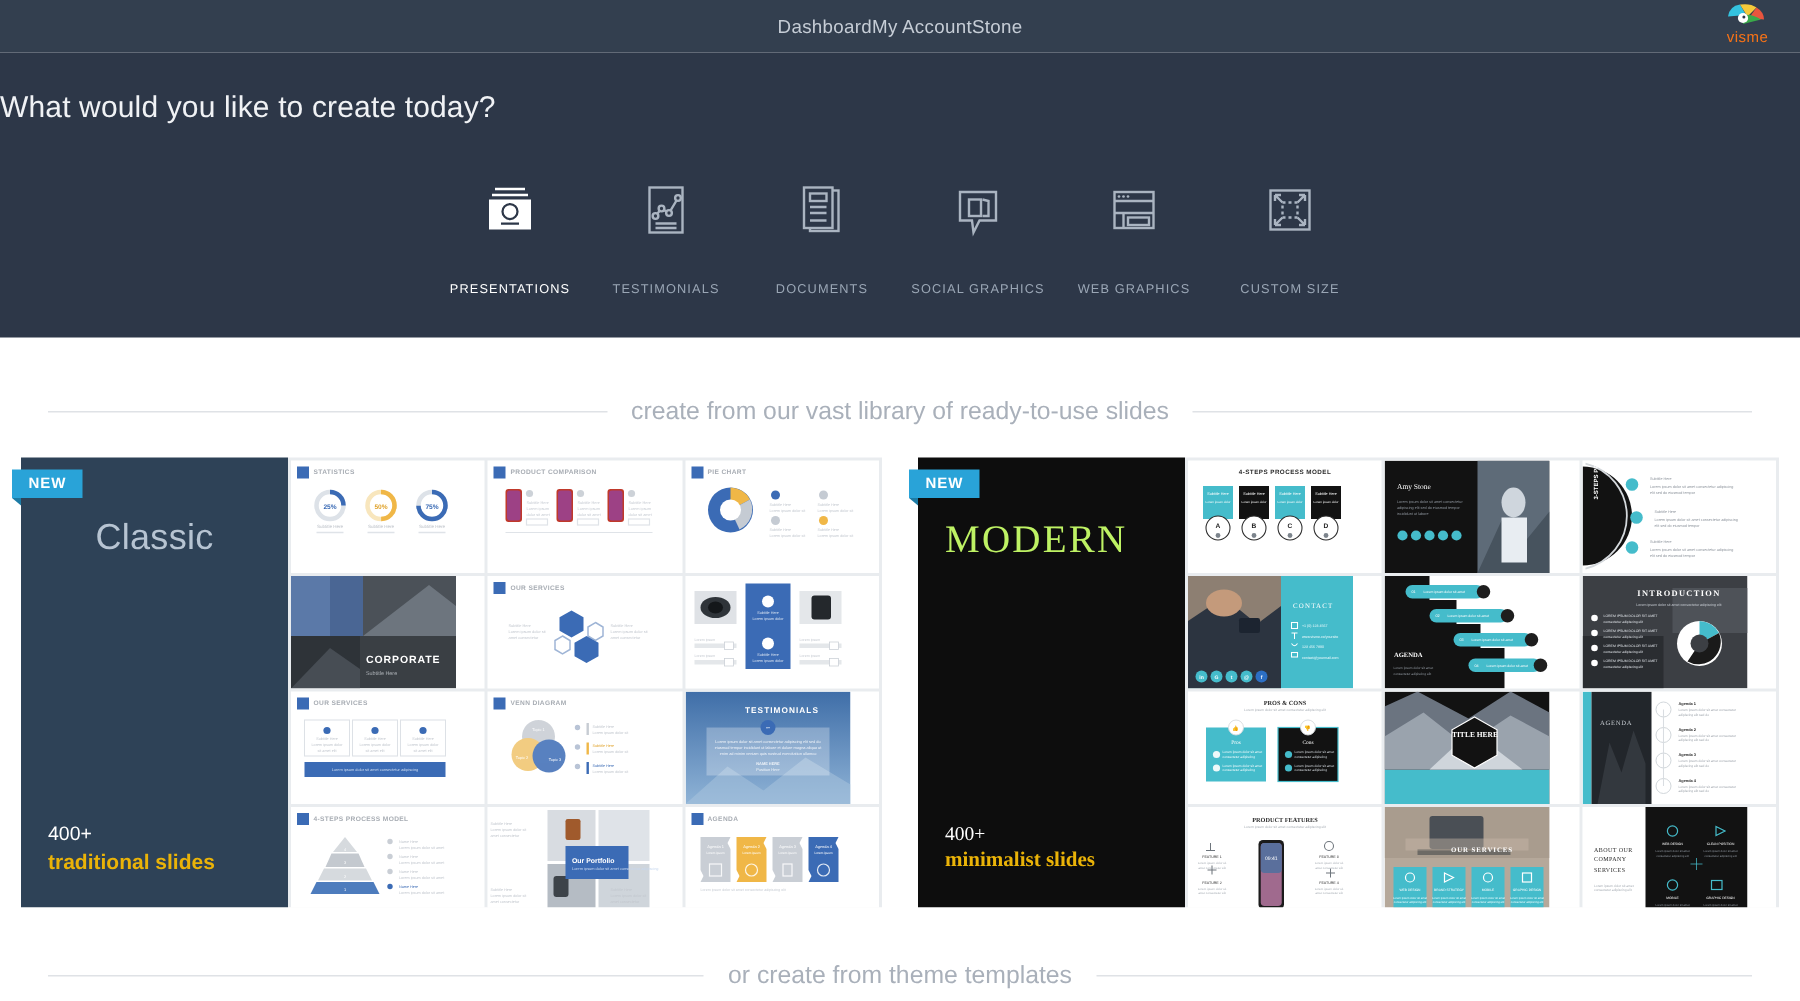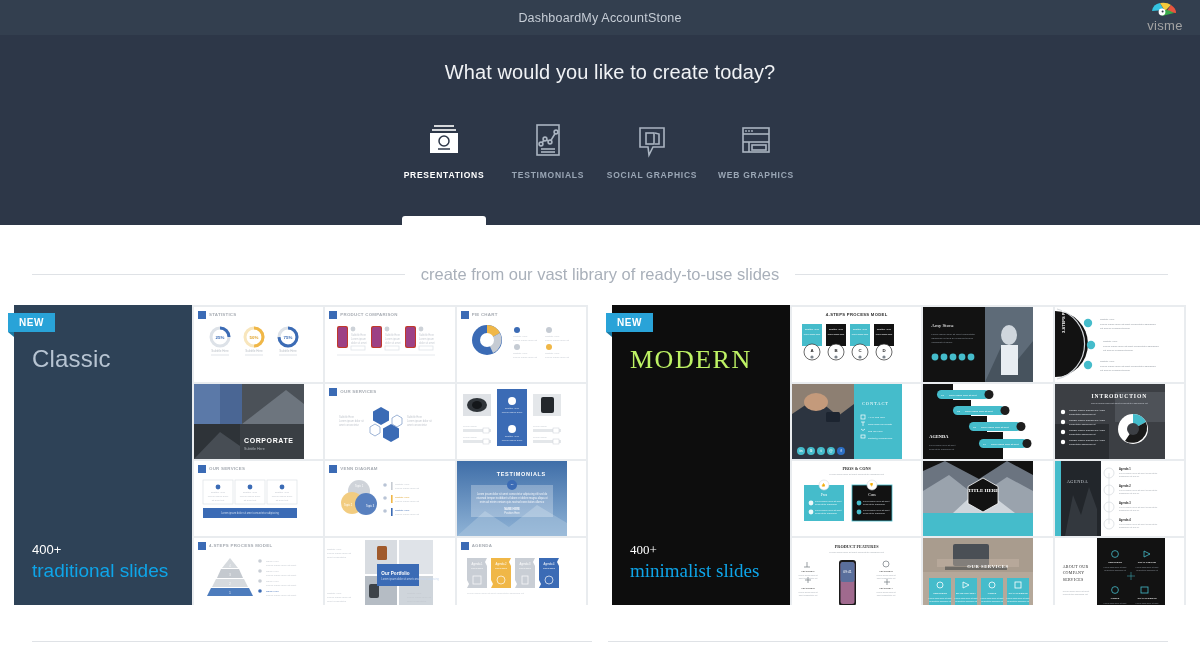--- a/index.html
+++ b/index.html
@@ -23,45 +23,45 @@
     text-decoration: none; cursor: pointer; white-space: nowrap;
   }
   .logo {
     position: absolute; right: 8px; top: 1px;
     width: 54px; height: 34px;
     display: flex; flex-direction: column; align-items: center;
     cursor: pointer;
   }
   .logo-mark { width: 30px; height: 17px; position: relative; }
   .logo-word {
-    color: #a3a3a3; font-size: 13px; letter-spacing: .3px;
+    color: #f97316; font-size: 10px; letter-spacing: .3px;
     line-height: 13px; margin-top: 1px; font-weight: 400;
   }
 
   
   .hero {
     position: absolute; left: 0; top: 35px; width: 1200px; height: 190px;
     background: #2d3748;
   }
   .hero-title {
-    text-align: center; color: #f0f2f5;
-    font-size: 20px; font-weight: 400; padding-top: 26px; letter-spacing: .1px; padding-left: 20px;
+    color: #f0f2f5;
+    font-size: 20px; font-weight: 400; padding-top: 26px; letter-spacing: .1px;
   }
   .cats {
     position: absolute; left: 0; top: 82px; width: 1200px;
     display: flex; justify-content: center; gap: 0;
   }
   .cat {
     width: 104px; display: flex; flex-direction: column; align-items: center;
     cursor: pointer; position: relative;
   }
   .cat-icon { width: 46px; height: 46px; display: block; }
   .cat-label {
-    margin-top: 7px; font-size: 8.5px; letter-spacing: .75px;
-    color: #9aa6b5; font-weight: 700; white-space: nowrap;
+    margin-top: 24px; font-size: 8.5px; letter-spacing: .75px;
+    color: #9aa6b5; font-weight: 400; white-space: nowrap;
   }
   .cat.active .cat-label { color: #ffffff; }
   .tab-notch {
     position: absolute; left: 50%; transform: translateX(-50%);
     bottom: -46px; width: 84px; height: 10px; background: #ffffff;
     border-radius: 3px 3px 0 0;
   }
 
   
   .divider {
@@ -83,29 +83,29 @@
   .pack { position: relative; width: 574px; height: 300px; display: flex; }
 
   .pack-cover {
     width: 178px; height: 300px; position: relative;
     padding: 40px 18px 22px; flex-shrink: 0;
     display: flex; flex-direction: column; justify-content: space-between;
   }
   .cover-classic { background: #2e4257; }
   .cover-modern  { background: #0d0d0d; }
   .pack-name-classic {
-    color: #b7c4d2; font-size: 24px; font-weight: 300; letter-spacing: .2px;
+    color: #b7c4d2; font-size: 24px; font-weight: 300; letter-spacing: .2px; text-align: center;
   }
   .pack-name-modern {
     color: #bef264; font-family: "Liberation Serif", serif;
     font-size: 26px; letter-spacing: 1.5px;
   }
   .pack-count { line-height: 1.32; }
   .pack-count .n { color: #ffffff; font-size: 13px; display: block; }
-  .pack-count .d { color: #0ea5e9; font-size: 19px; display: block; }
+  .pack-count .d { color: #eab308; font-size: 14px; display: block; font-weight: bold; }
   .cover-modern .pack-count .n,
   .cover-modern .pack-count .d { font-family: "Liberation Serif", serif; }
 
   .badge-new {
     position: absolute; left: -6px; top: 8px; height: 19px;
     background: #29a3d8; color: #ffffff; font-size: 10px; font-weight: 700;
     letter-spacing: .6px; padding: 0 11px; display: flex; align-items: center;
     z-index: 4; cursor: pointer;
   }
   .badge-new::after {
@@ -190,20 +190,35 @@
             <circle cx="25" cy="25" r="1.9" fill="#2d3748"></circle>
             <circle cx="31" cy="15" r="1.9" fill="#2d3748"></circle>
             <line x1="16" y1="32" x2="30" y2="32"></line>
             <line x1="16" y1="35" x2="30" y2="35"></line>
           </g>
         </svg>
       </span>
       <span class="cat-label">TESTIMONIALS</span>
     </div>
 
+    <div class="cat">
+      <span class="cat-icon">
+        <svg viewBox="0 0 46 46" width="46" height="46">
+          <g fill="none" stroke="#aab4c1" stroke-width="1.6">
+            <rect x="15" y="10" width="19" height="27"></rect>
+            <rect x="11" y="8" width="19" height="27" fill="#2d3748"></rect>
+            <rect x="15" y="12" width="11" height="5"></rect>
+            <line x1="15" y1="21" x2="26" y2="21"></line>
+            <line x1="15" y1="25" x2="26" y2="25"></line>
+            <line x1="15" y1="30" x2="26" y2="30"></line>
+          </g>
+        </svg>
+      </span>
+      <span class="cat-label">DOCUMENTS</span>
+    </div>
 
 
     <div class="cat">
       <span class="cat-icon">
         <svg viewBox="0 0 46 46" width="46" height="46">
           <g fill="none" stroke="#aab4c1" stroke-width="1.6">
             <path d="M11 11 L35 11 L35 30 L24 30 L20 38 L19 30 L11 30 Z"></path>
             <rect x="17" y="16" width="8" height="11"></rect>
             <path d="M26 16 L30 17 L30 27 L26 27"></path>
           </g>
@@ -223,20 +238,35 @@
             <rect x="19" y="28" width="14" height="5"></rect>
           </g>
           <circle cx="13" cy="14" r=".9" fill="#aab4c1"></circle>
           <circle cx="16" cy="14" r=".9" fill="#aab4c1"></circle>
           <circle cx="19" cy="14" r=".9" fill="#aab4c1"></circle>
         </svg>
       </span>
       <span class="cat-label">WEB GRAPHICS</span>
     </div>
 
+    <div class="cat">
+      <span class="cat-icon">
+        <svg viewBox="0 0 46 46" width="46" height="46">
+          <g fill="none" stroke="#aab4c1" stroke-width="1.6">
+            <rect x="10" y="10" width="26" height="26"></rect>
+            <rect x="18" y="18" width="10" height="10" stroke-dasharray="2 2"></rect>
+            <path d="M13 13 L18 18 M13 13 L13 17 M13 13 L17 13"></path>
+            <path d="M33 13 L28 18 M33 13 L33 17 M33 13 L29 13"></path>
+            <path d="M13 33 L18 28 M13 33 L13 29 M13 33 L17 33"></path>
+            <path d="M33 33 L28 28 M33 33 L33 29 M33 33 L29 33"></path>
+          </g>
+        </svg>
+      </span>
+      <span class="cat-label">CUSTOM SIZE</span>
+    </div>
 
   </div>
 </section>
 
 <div class="divider" id="divider-library">
   <span class="line"></span>
   <span class="dtext">create from our vast library of ready-to-use slides</span>
   <span class="line"></span>
 </div>
 
@@ -1009,14 +1039,15 @@
       </div>
 
     </div>
   </div>
 </div>
 
 <div class="bottom-space"></div>
 
 <div class="divider" id="divider-themes">
   <span class="line"></span>
+  <span class="dtext">or create from theme templates</span>
   <span class="line"></span>
 </div>
 
 </body></html>

